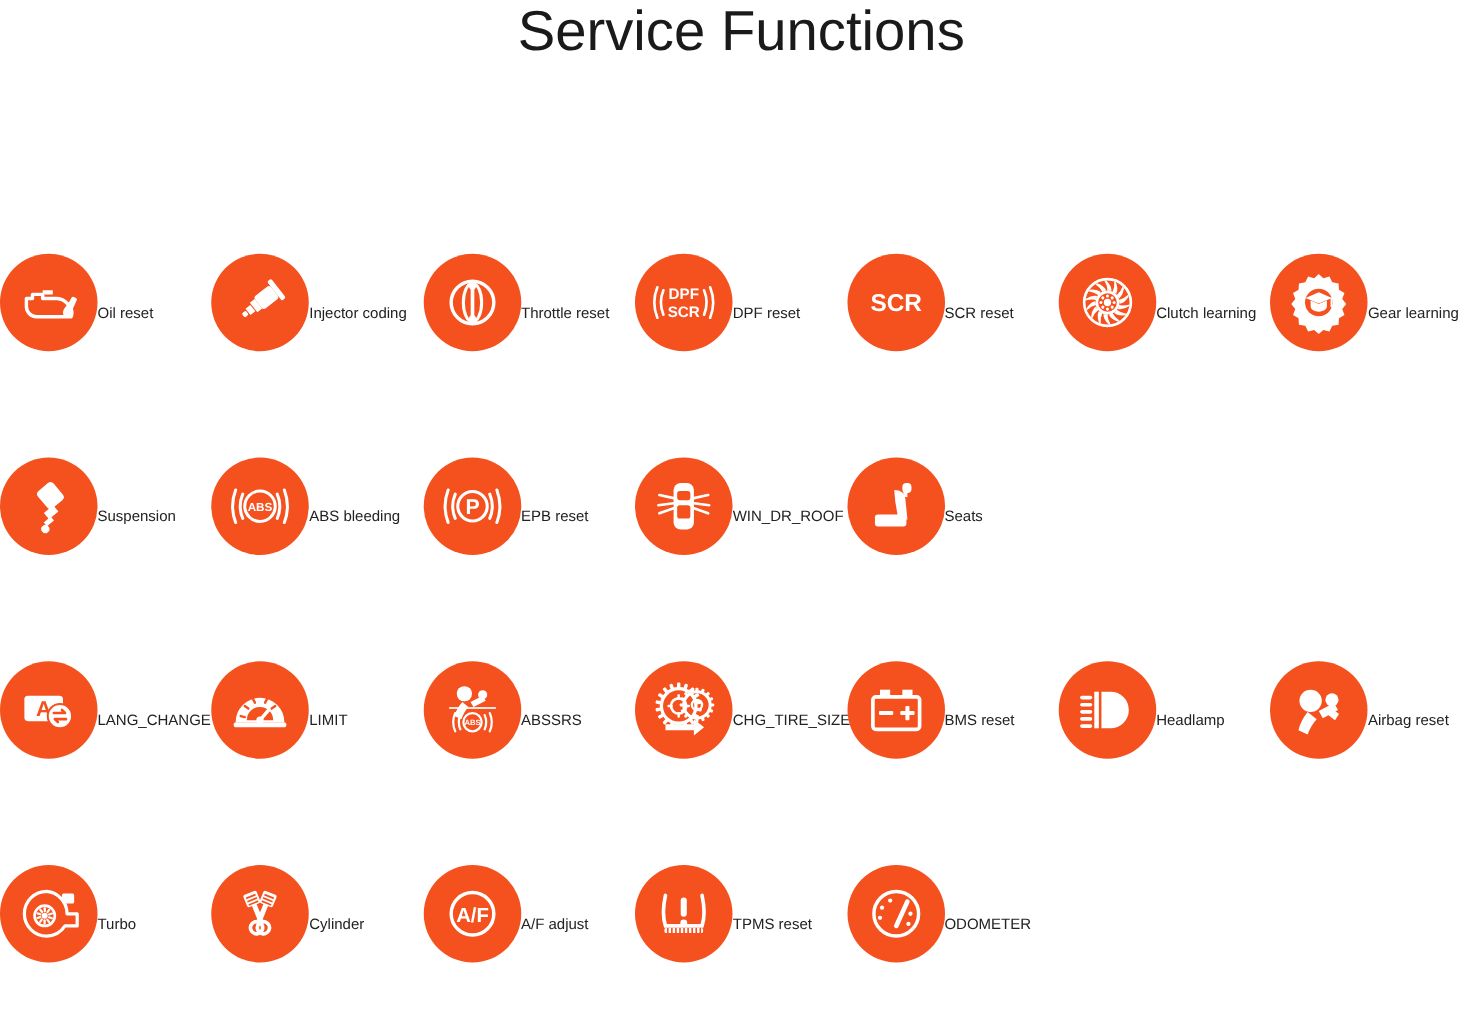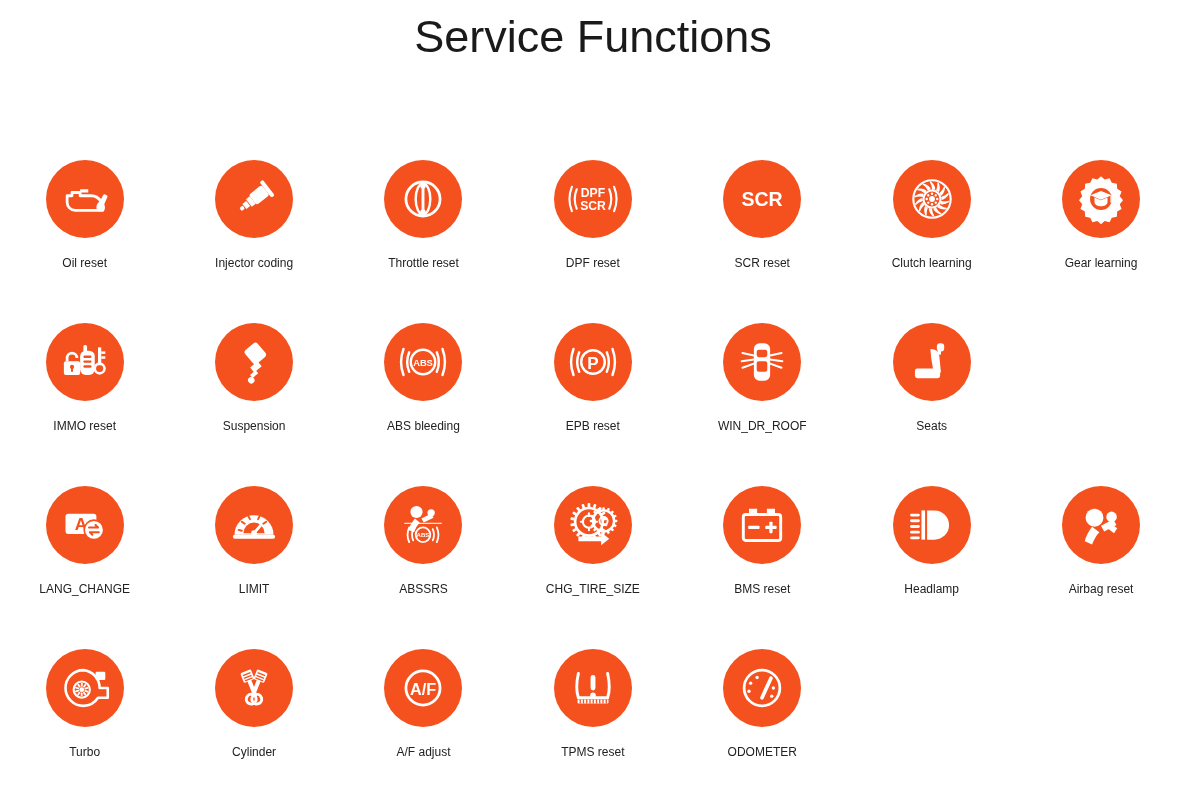--- a/index.html
+++ b/index.html
@@ -15,39 +15,38 @@
     color: #222222;
     overflow: hidden;
     position: relative;
   }
   #page-title {
     text-align: center;
     font-size: 45px;
     font-weight: 400;
     line-height: 1;
     color: #1a1a1a;
-    margin: 12px;
+    margin: 0;
     padding-top: 2px;
     letter-spacing: 0px;
   }
   #grid {
     position: absolute;
     top: 160px;
     left: 0;
     width: 1186px;
   }
   .fn-row {
     display: flex;
     flex-direction: row;
     height: 163px;
   }
   .fn-cell {
     width: 169.4px;
     display: flex;
-    flex-direction: column;
     align-items: center;
   }
   .fn-cell.empty {
     visibility: hidden;
   }
   .fn-circle {
     width: 78px;
     height: 78px;
     border-radius: 50%;
     background: #f4511e;
@@ -177,42 +176,20 @@
             <circle cx="32" cy="32" r="13.5" fill="#f4511e"></circle>
             <path d="M32 22 L45 27.5 32 33 19 27.5z" fill="#ffffff"></path>
             <path d="M24 30 v6 c0 3 4 5 8 5 s8-2 8-5 v-6 l-8 3.4z" fill="#ffffff"></path>
             <path d="M44.5 28 v8" stroke="#ffffff" stroke-width="1.8" stroke-linecap="round"></path>
           </svg>
         </div>
         <div class="fn-label">Gear learning</div>
       </div>
     </div>
     <div class="fn-row">
-      <div class="fn-cell">
-        <div class="fn-circle">
-          <svg viewBox="0 0 64 64" xmlns="http://www.w3.org/2000/svg">
-            <rect x="26" y="18" width="18" height="30" rx="7" fill="#ffffff"></rect>
-            <rect x="30" y="11" width="4.5" height="9" rx="2" fill="#ffffff"></rect>
-            <g fill="#f4511e">
-              <rect x="30" y="24" width="10" height="3" rx="1.5"></rect>
-              <rect x="30" y="30" width="10" height="3" rx="1.5"></rect>
-              <rect x="30" y="36" width="10" height="3" rx="1.5"></rect>
-            </g>
-            <path d="M10 31 v-4 a6 6 0 0 1 12 0" fill="none" stroke="#ffffff" stroke-width="3.4"></path>
-            <rect x="6" y="31" width="20" height="17" rx="2.5" fill="#ffffff"></rect>
-            <circle cx="16" cy="38" r="2.6" fill="#f4511e"></circle>
-            <rect x="14.8" y="38" width="2.4" height="6" fill="#f4511e"></rect>
-            <circle cx="50" cy="40" r="6" fill="none" stroke="#ffffff" stroke-width="3.2"></circle>
-            <rect x="48" y="14" width="4" height="22" fill="#ffffff"></rect>
-            <rect x="52" y="19" width="5" height="3" fill="#ffffff"></rect>
-            <rect x="52" y="25" width="5" height="3" fill="#ffffff"></rect>
-          </svg>
-        </div>
-        <div class="fn-label">IMMO reset</div>
-      </div>
       <div class="fn-cell">
         <div class="fn-circle">
           <svg viewBox="0 0 64 64" xmlns="http://www.w3.org/2000/svg">
             <g transform="rotate(-40 32 32)">
               <rect x="30" y="14" width="20" height="22" rx="4" fill="#ffffff"></rect>
               <rect x="24" y="34" width="12" height="8" fill="#ffffff"></rect>
               <rect x="18" y="41" width="9" height="5" fill="#ffffff"></rect>
               <circle cx="15" cy="47" r="4" fill="#ffffff"></circle>
             </g>
           </svg>

